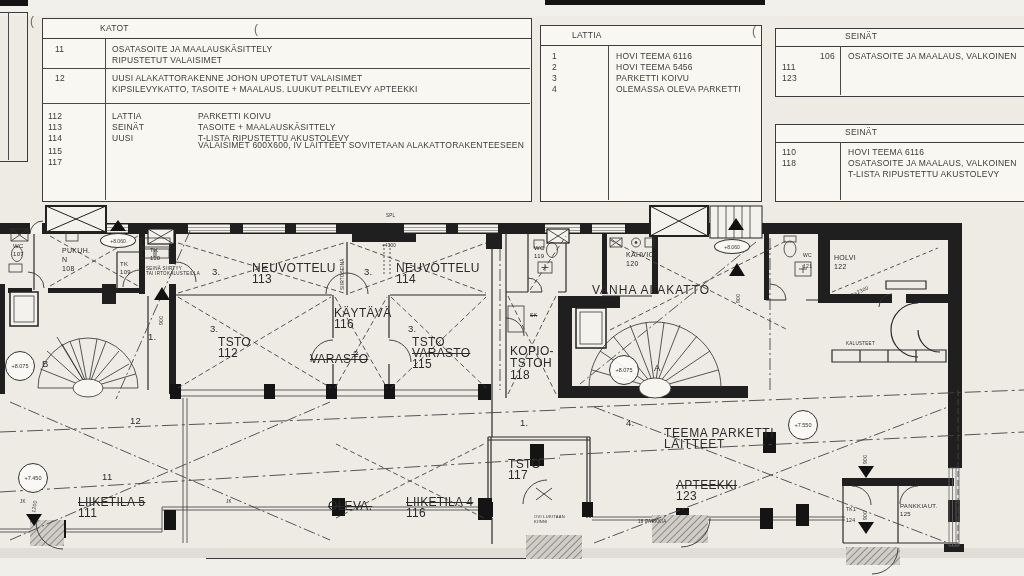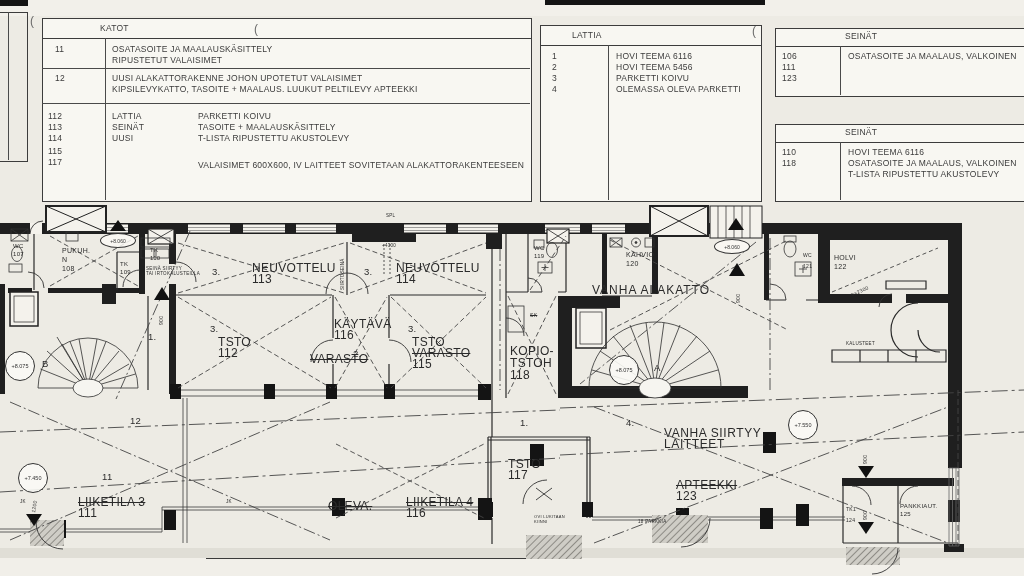--- a/index.html
+++ b/index.html
@@ -288,21 +288,21 @@
   <span class="t" style="left:48px;top:122px">113</span>
   <span class="t" style="left:48px;top:133px">114</span>
   <span class="t" style="left:48px;top:146px">115</span>
   <span class="t" style="left:48px;top:157px">117</span>
   <span class="t" style="left:112px;top:111px">LATTIA</span>
   <span class="t" style="left:112px;top:122px">SEINÄT</span>
   <span class="t" style="left:112px;top:133px">UUSI</span>
   <span class="t" style="left:198px;top:111px">PARKETTI KOIVU</span>
   <span class="t" style="left:198px;top:122px">TASOITE + MAALAUSKÄSITTELY</span>
   <span class="t" style="left:198px;top:133px">T-LISTA RIPUSTETTU AKUSTOLEVY</span>
-  <span class="t" style="left:198px;top:160px">VALAISIMET 600X600, IV LAITTEET SOVITETAAN ALAKATTORAKENTEESEEN</span>
+  <span class="t" style="left:198px;top:140px">VALAISIMET 600X600, IV LAITTEET SOVITETAAN ALAKATTORAKENTEESEEN</span>
 </div>
 
 <div>
   <div class="box" style="left:540px;top:25px;width:220px;height:20px"></div>
   <div class="box" style="left:540px;top:45px;width:220px;height:155px"></div>
   <div class="vl" style="left:608px;top:45px;height:155px"></div>
   <span class="t" style="left:572px;top:30px">LATTIA</span>
   <span class="t" style="left:552px;top:51px">1</span>
   <span class="t" style="left:552px;top:62px">2</span>
   <span class="t" style="left:552px;top:73px">3</span>
@@ -311,21 +311,21 @@
   <span class="t" style="left:616px;top:62px">HOVI TEEMA 5456</span>
   <span class="t" style="left:616px;top:73px">PARKETTI KOIVU</span>
   <span class="t" style="left:616px;top:84px">OLEMASSA OLEVA PARKETTI</span>
 </div>
 
 <div>
   <div class="box" style="left:775px;top:28px;width:248px;height:18px"></div>
   <div class="box" style="left:775px;top:46px;width:248px;height:49px"></div>
   <div class="vl" style="left:840px;top:46px;height:49px"></div>
   <span class="t" style="left:845px;top:31px">SEINÄT</span>
-  <span class="t" style="left:782px;top:51px">106</span>
+  <span class="t" style="left:820px;top:51px">106</span>
   <span class="t" style="left:782px;top:62px">111</span>
   <span class="t" style="left:782px;top:73px">123</span>
   <span class="t" style="left:848px;top:51px">OSATASOITE JA MAALAUS, VALKOINEN</span>
 </div>
 
 <div>
   <div class="box" style="left:775px;top:124px;width:248px;height:18px"></div>
   <div class="box" style="left:775px;top:142px;width:248px;height:58px"></div>
   <div class="vl" style="left:840px;top:142px;height:58px"></div>
   <span class="t" style="left:845px;top:127px">SEINÄT</span>
@@ -372,21 +372,21 @@
 </div>
 <span class="pl s9" style="left:364px;top:266px">3.</span>
 <span class="pl s45 vert" style="left:340px;top:290px">SIIRTOSEINÄ</span>
 <span class="pl s45" style="left:386px;top:213px">SPL</span>
 <span class="pl s45" style="left:382px;top:243px">+4300</span>
 <div class="pl rl" style="left:218px;top:337px">
   <span>TSTO</span>
   <span>112</span>
 </div>
 <span class="pl s9" style="left:210px;top:323px">3.</span>
-<div class="pl rl" style="left:334px;top:319px">
+<div class="pl rl" style="left:334px;top:308px">
   <span>KÄYTÄVÄ</span>
   <span>116</span>
 </div>
 <span class="pl s9" style="left:353px;top:348px">2.</span>
 <span class="pl strike" style="left:310px;top:352px">VARASTO</span>
 <div class="pl rl" style="left:412px;top:337px">
   <span>TSTO</span>
   <span class="strike">VARASTO</span>
   <span>115</span>
 </div>
@@ -438,39 +438,39 @@
 <span class="pl s9" style="left:148px;top:331px">1.</span>
 <span class="pl s9" style="left:520px;top:417px">1.</span>
 <span class="pl s9" style="left:130px;top:415px">12</span>
 <span class="pl s9" style="left:102px;top:471px">11</span>
 <div class="lvl" style="left:18px;top:463px">
   <span>+7.450</span>
 </div>
 <span class="pl s45" style="left:20px;top:499px">JK</span>
 <span class="pl s45" style="left:226px;top:499px">JK</span>
 <div class="pl rl" style="left:78px;top:497px">
-  <span class="strike">LIIKETILA 3</span>
+  <span class="strike">LIIKETILA 5</span>
   <span>111</span>
 </div>
 <span class="pl strike" style="left:328px;top:499px">OLEVA.</span>
 <div class="pl rl" style="left:406px;top:497px">
   <span class="strike">LIIKETILA 4</span>
   <span>116</span>
 </div>
 <div class="pl rl" style="left:508px;top:459px">
   <span>TSTO</span>
   <span>117</span>
 </div>
 <div class="pl s4" style="left:534px;top:514px;line-height:5px">
   <span style="display:block">OVI LUKITAAN</span>
   <span style="display:block">KIINNI</span>
 </div>
 <span class="pl s9" style="left:626px;top:417px">4.</span>
 <div class="pl rl" style="left:664px;top:428px;letter-spacing:.6px">
-  <span>VANHA SIIRTYY</span>
+  <span>TEEMA PARKETTI</span>
   <span>LAITTEET</span>
 </div>
 <div class="lvl" style="left:788px;top:410px">
   <span>+7.550</span>
 </div>
 <div class="pl rl" style="left:676px;top:480px">
   <span class="strike">APTEEKKI</span>
   <span>123</span>
 </div>
 <span class="pl s45" style="left:638px;top:519px">18 PARKKIA</span>

